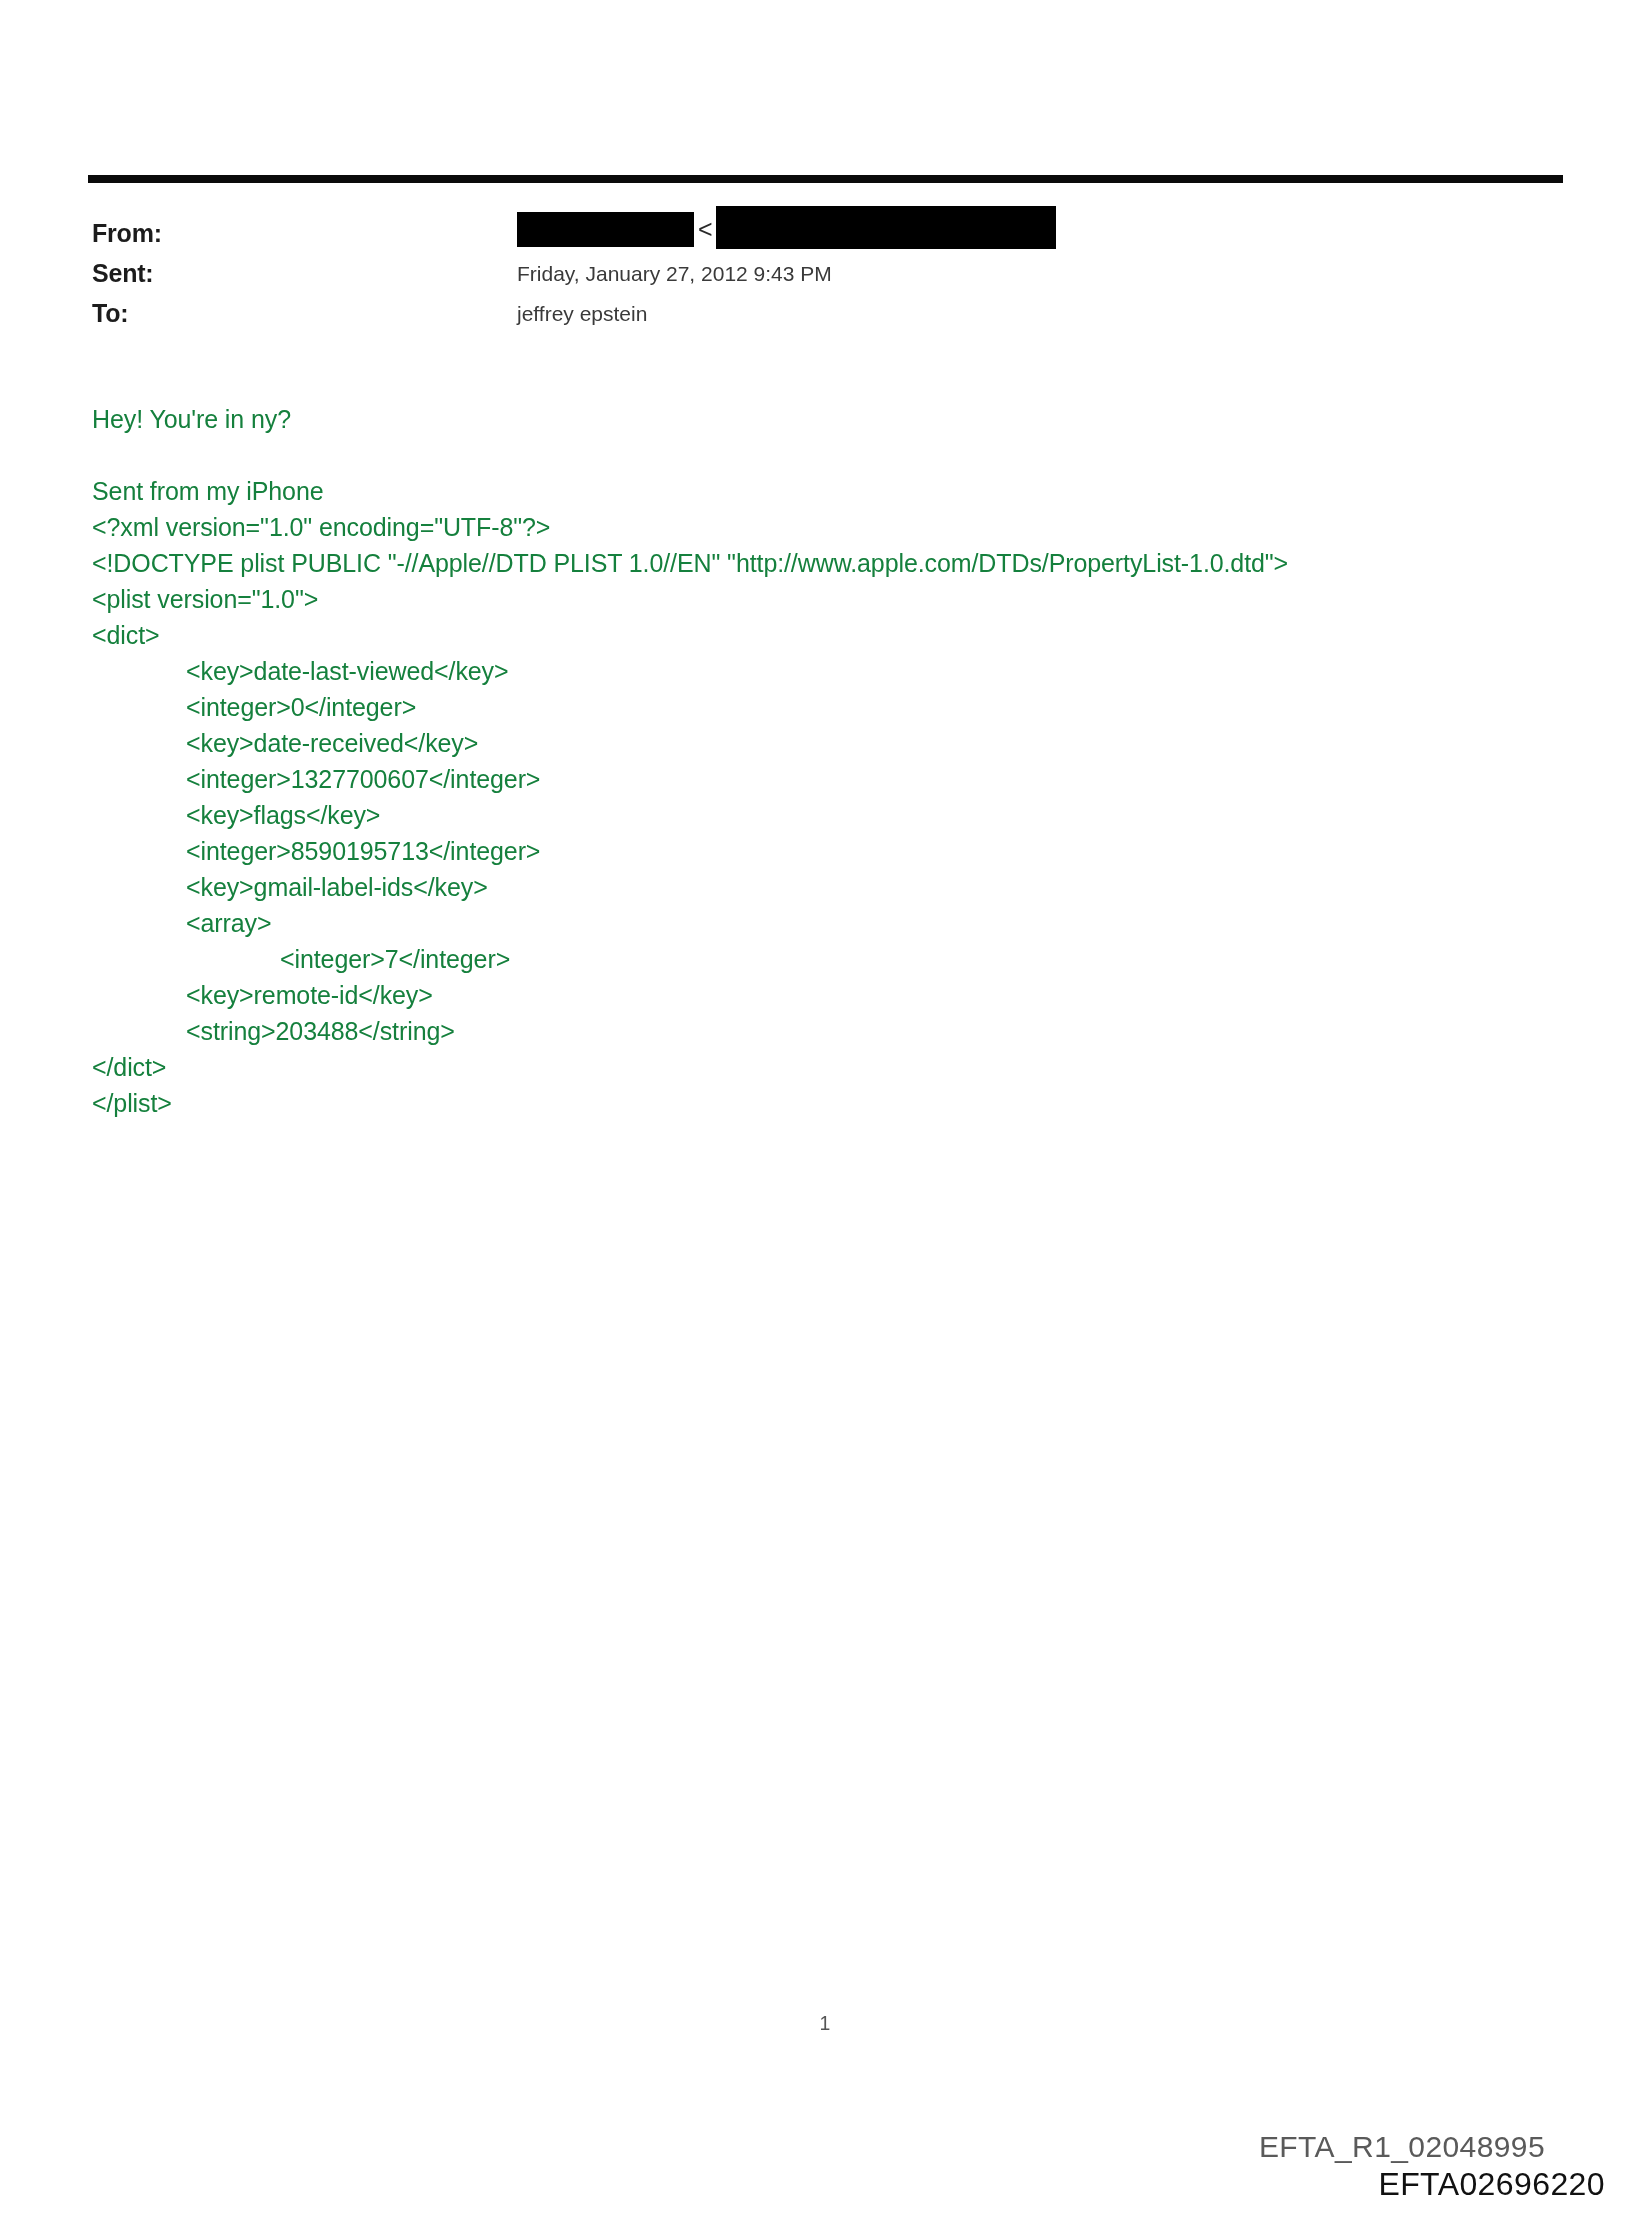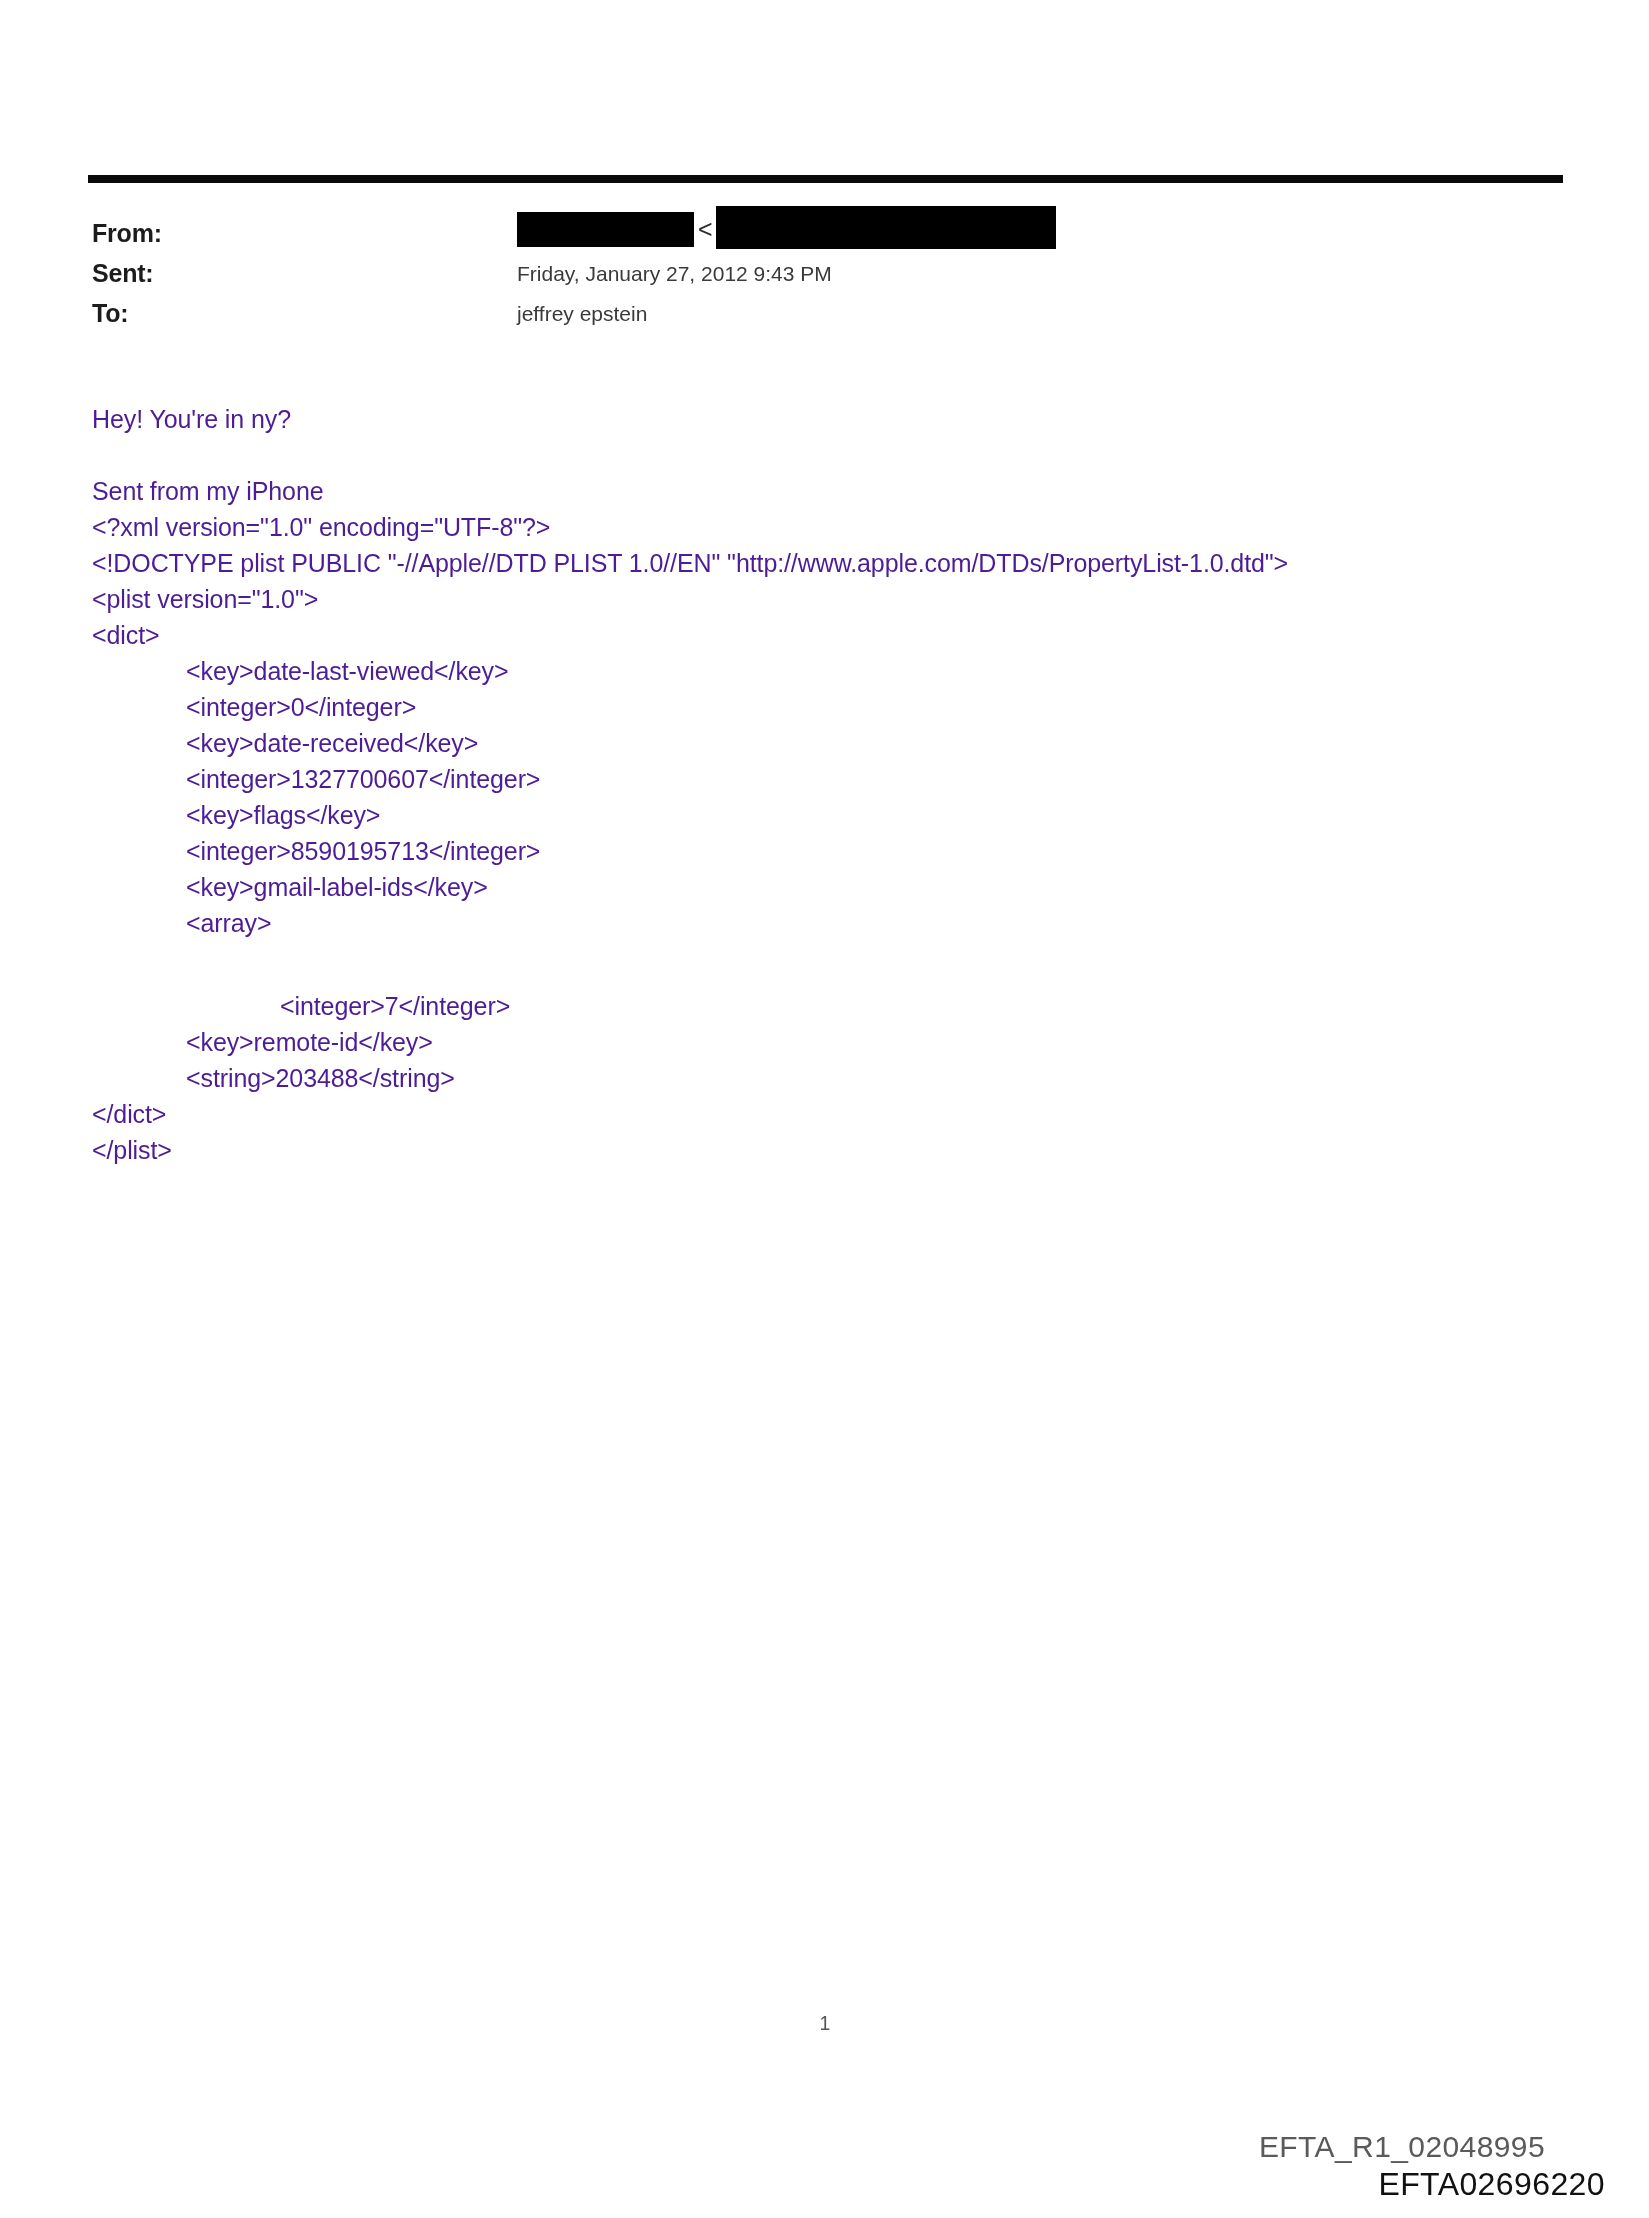--- a/index.html
+++ b/index.html
@@ -106,33 +106,33 @@
   
   .body-block {
     position: absolute;
     left: 92px;
     top: 401px;
     width: 1407px;
   }
 
   .body-line {
     font-size: 25px;
-    color: #4c1d95;
+    color: #15803d;
     line-height: 36px;
     white-space: pre;
     letter-spacing: -0.1px;
     min-height: 36px;
   }
 
   .body-line.blank {
     height: 36px;
   }
 
   .body-line.indent1 { padding-left: 94px; }
-  .body-line.indent2 { padding-left: 188px; margin-top: 47px; }
+  .body-line.indent2 { padding-left: 188px; }
 
   
   .page-number {
     position: absolute;
     left: 0;
     top: 2012px;
     width: 1650px;
     text-align: center;
     font-size: 19.4px;
     color: #555555;

